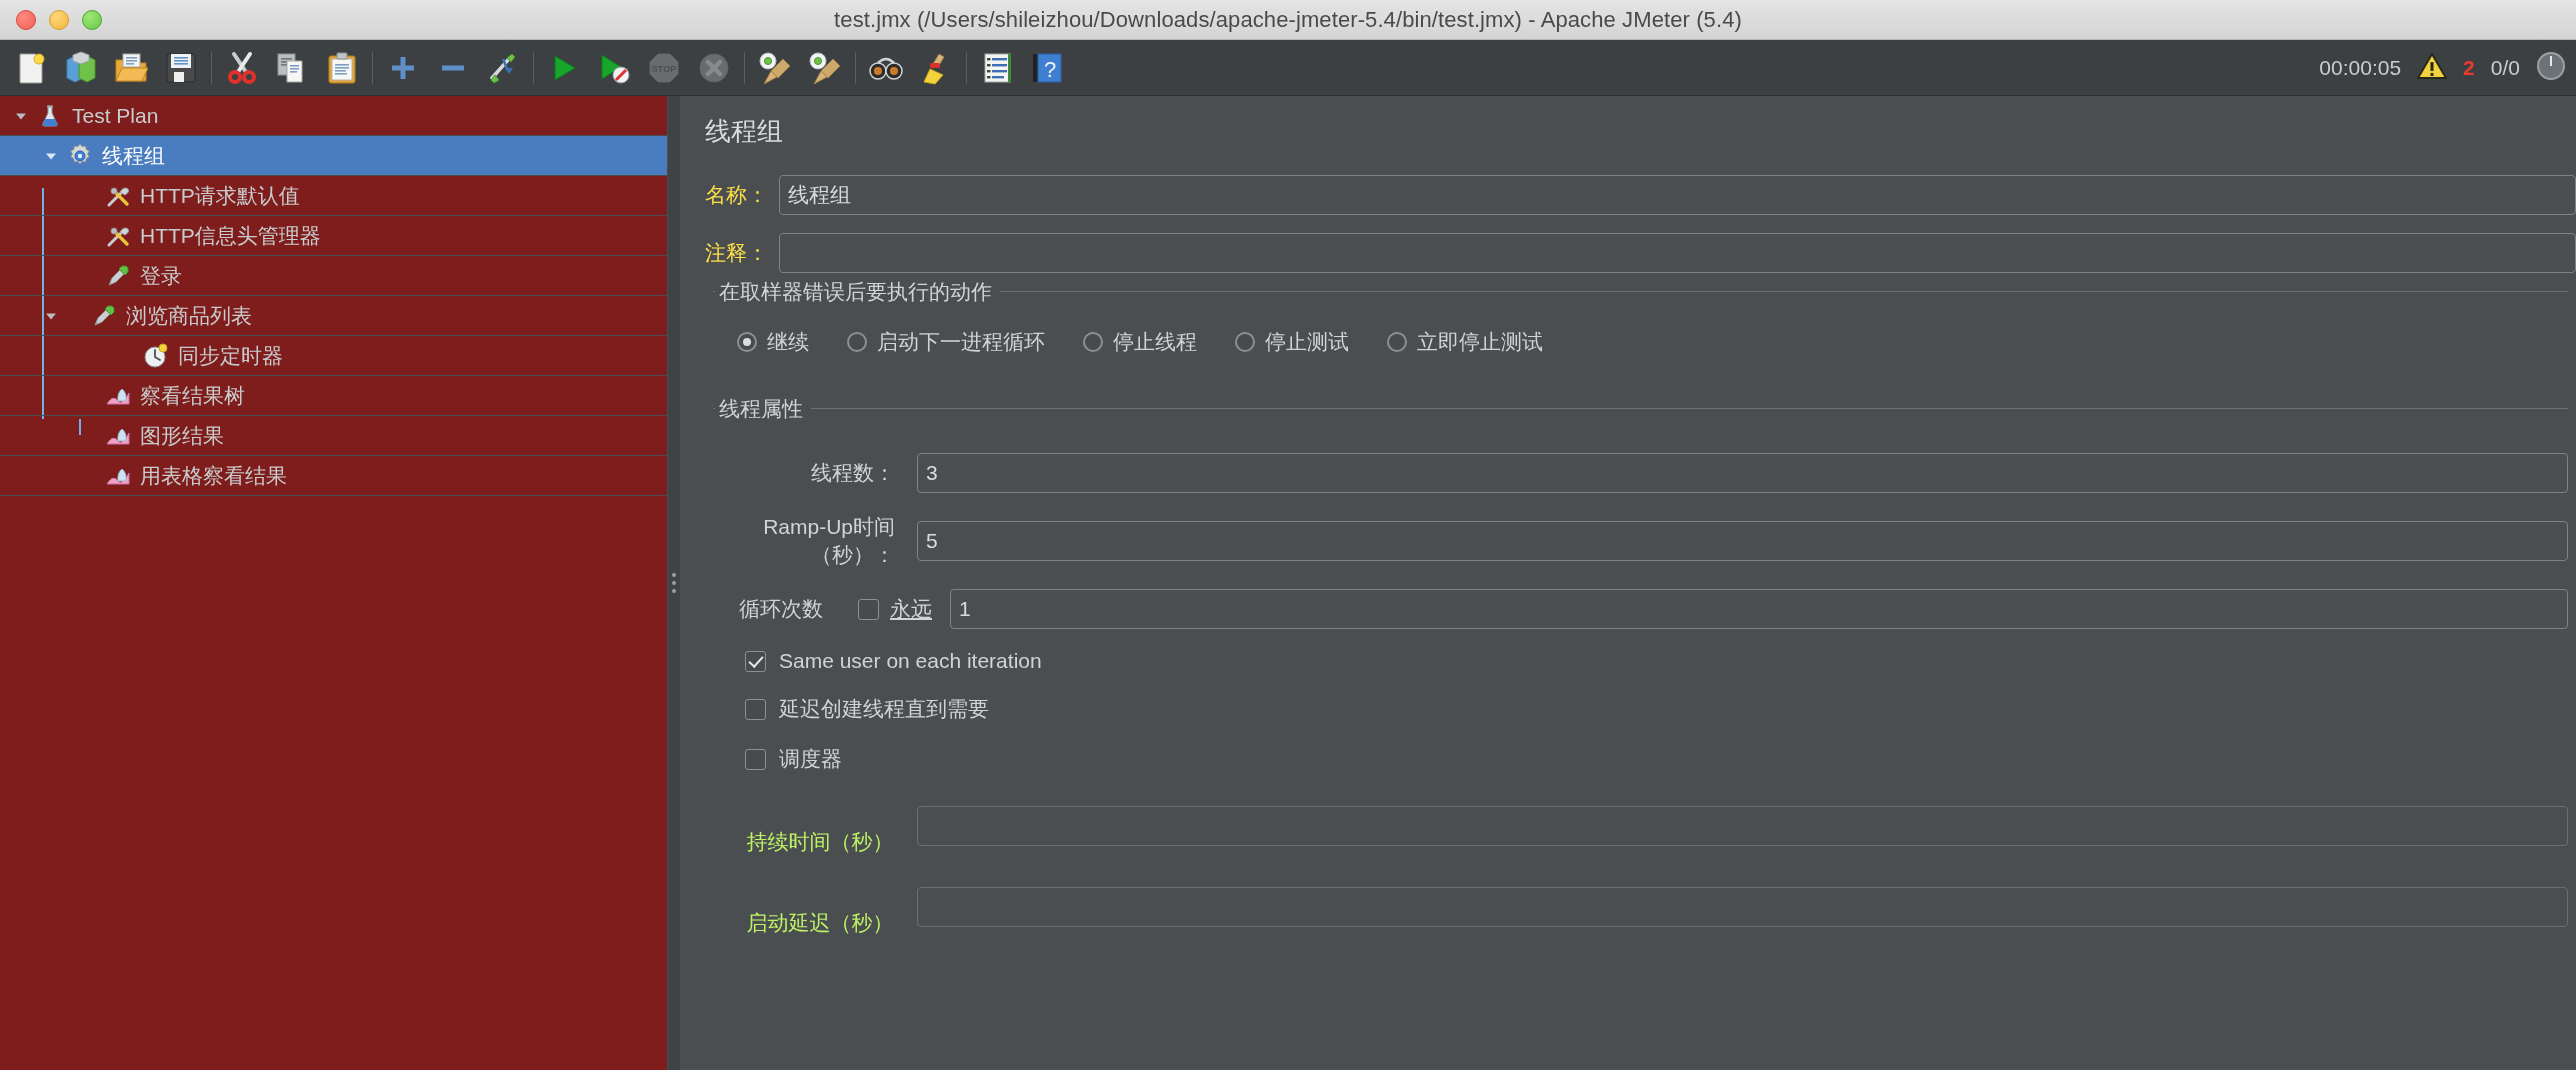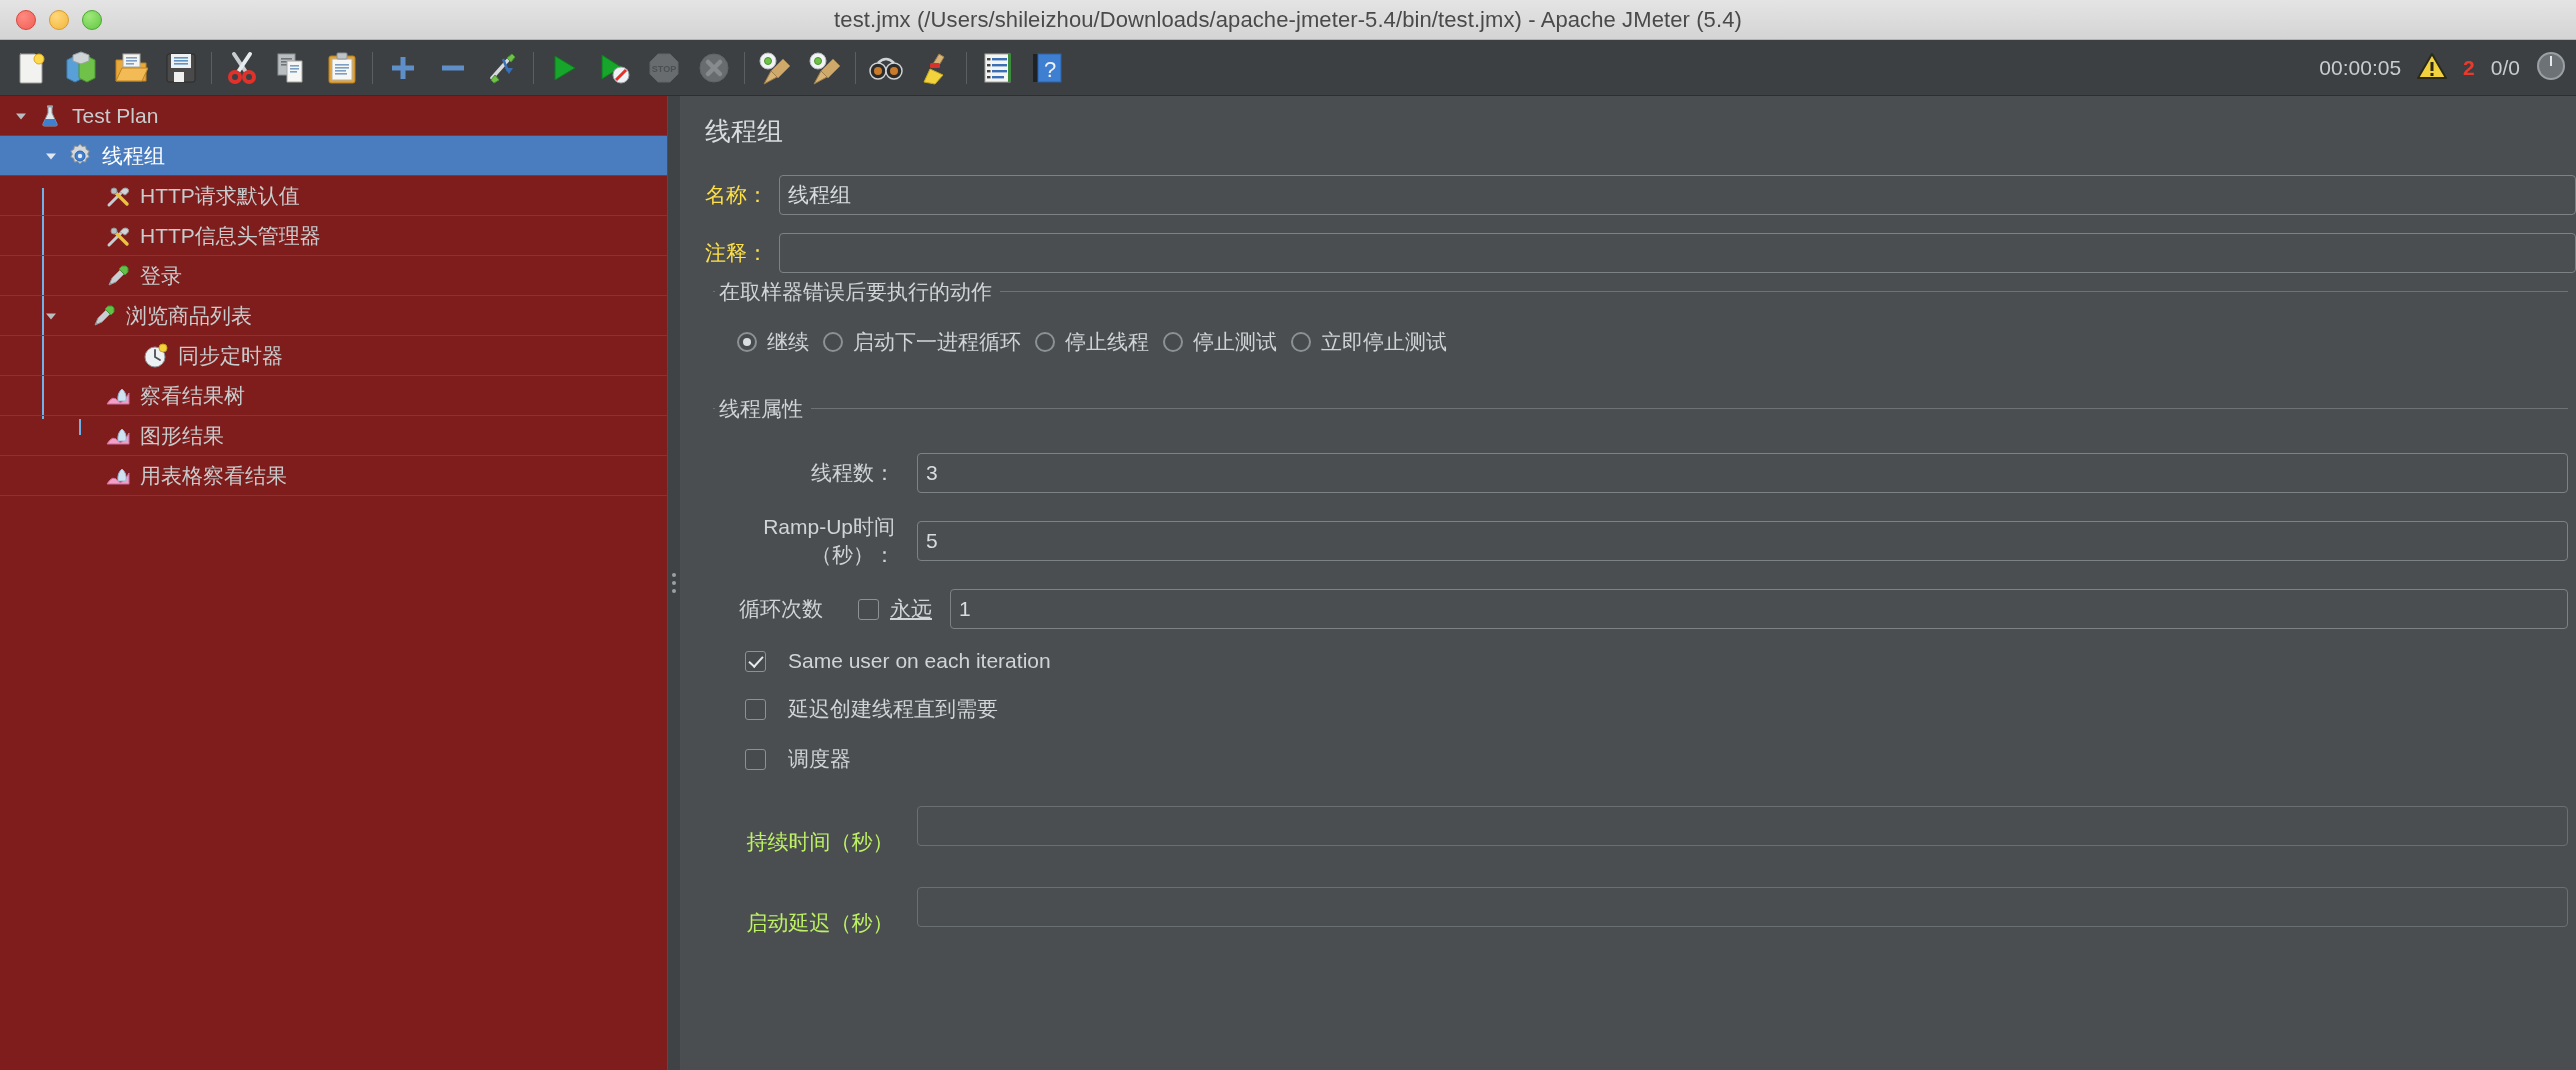--- a/index.html
+++ b/index.html
@@ -143,21 +143,21 @@
     padding: 22px 0 10px 0;
   }
   .group > .gtitle {
     position: absolute; top: -14px; left: 2px;
     background: #4a4e50;
     padding: 0 8px 0 4px;
     font-size: 21px; color: #d0d4d6;
   }
 
   
-  .radio-row { display: flex; align-items: center; gap: 14px; padding: 14px 0 8px 24px; }
+  .radio-row { display: flex; align-items: center; gap: 38px; padding: 14px 0 8px 24px; }
   .radio-item { display: flex; align-items: center; gap: 10px; cursor: pointer; }
   .rad {
     width: 20px; height: 20px; border-radius: 50%;
     border: 2px solid #8c9194; background: #474b4d; flex: none;
     position: relative;
   }
   .rad.on::after {
     content: ""; position: absolute;
     left: 4px; top: 4px; width: 8px; height: 8px;
     border-radius: 50%; background: #d9dddf;
@@ -193,21 +193,21 @@
     background: #474b4d;
     position: relative;
   }
   .chk.on::after {
     content: "";
     position: absolute; left: 6px; top: 1px;
     width: 6px; height: 12px;
     border: solid #e6eaec; border-width: 0 2px 2px 0;
     transform: rotate(42deg);
   }
-  .chkline { display: flex; align-items: center; gap: 22px; padding-left: 32px; margin-bottom: 22px; cursor: pointer; }
+  .chkline { display: flex; align-items: center; gap: 13px; padding-left: 32px; margin-bottom: 22px; cursor: pointer; }
   .chkline span { font-size: 21px; color: #d0d4d6; }
   .inline-chk { display: flex; align-items: center; gap: 11px; margin-right: 18px; cursor: pointer; }
   .inline-chk span { font-size: 21px; color: #d0d4d6; text-decoration: underline; }
 </style>
 </head>
 <body>
 
 <div id="titlebar">
   <div id="traffic">
     <div class="tl red"></div>

